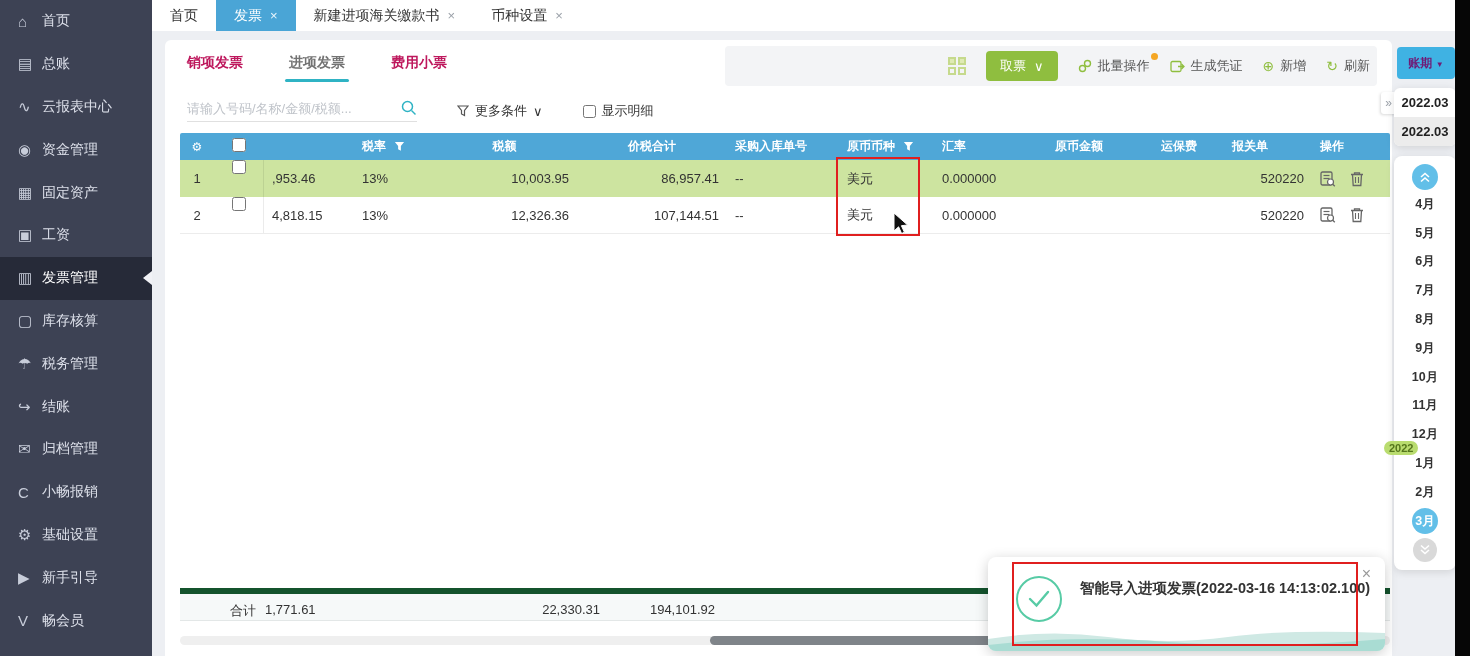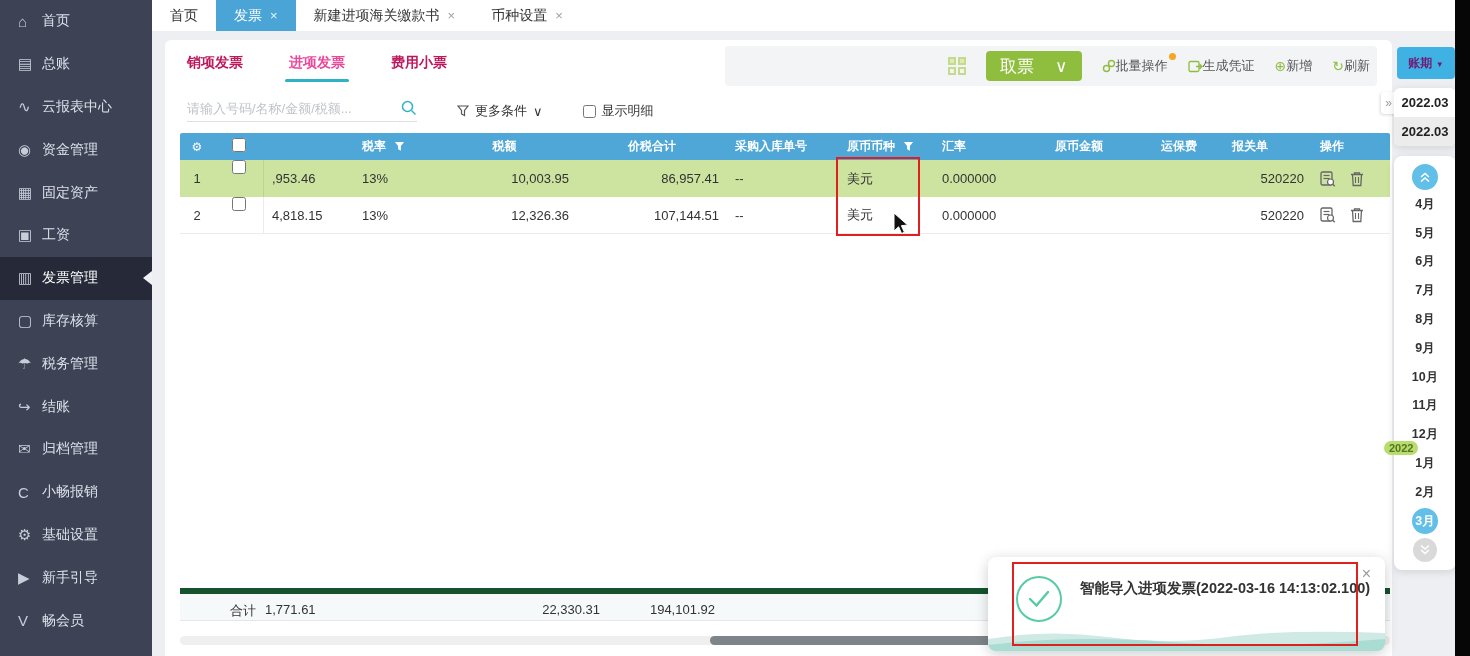--- a/index.html
+++ b/index.html
@@ -20,29 +20,29 @@
   .tb-tab.active { background:#4aa5d6; color:#fff; }
   .tb-tab.active .x { color:#eaf6fd; }
   .win-close { position:absolute; right:20px; top:5px; font-size:17px; color:#444; cursor:pointer; }
 
   
   .card { position:absolute; left:165px; top:40px; width:1227px; height:616px; background:#fff; border-radius:6px 6px 0 0; z-index:2; }
   .band { position:absolute; left:560px; top:6px; width:652px; height:40px; background:#f3f4f6; border-radius:4px; }
 
   .inv-tabs { position:absolute; left:22px; top:14px; display:flex; gap:46px; }
   .inv-tab { font-size:14px; font-weight:700; color:#be185d; padding-bottom:10px; position:relative; cursor:pointer; }
-  .inv-tab.active { color:#ec4899; }
+  .inv-tab.active { color:#737373; }
   .inv-tab.active::after { content:""; position:absolute; left:-4px; right:-4px; bottom:0; height:3px; border-radius:2px; background:#2fb3c4; }
 
   .toolbar { position:absolute; right:22px; top:10px; display:flex; align-items:center; gap:20px; height:32px; }
   .qr-ico { display:grid; grid-template-columns:8px 8px; grid-gap:2px; }
   .qr-ico span { width:8px; height:8px; border:2px solid #c6da8d; }
   .qr-ico span:nth-child(1), .qr-ico span:nth-child(2) { background:#dfeab4; }
-  .btn-green { background:#8fbe3f; color:#fff; border:none; border-radius:4px; height:30px; padding:0 14px; font-size:17px; display:flex; align-items:center; gap:21px; cursor:pointer; font-family:inherit; }
-  .tool-link { display:flex; align-items:center; gap:0; font-size:13px; color:#555; cursor:pointer; position:relative; }
+  .btn-green { background:#8fbe3f; color:#fff; border:none; border-radius:4px; height:30px; padding:0 14px; font-size:13px; display:flex; align-items:center; gap:8px; cursor:pointer; font-family:inherit; }
+  .tool-link { display:flex; align-items:center; gap:6px; font-size:13px; color:#555; cursor:pointer; position:relative; }
   .tool-link .g { color:#8fbe3f; font-size:14px; }
   .dot { position:absolute; top:-4px; right:-8px; width:7px; height:7px; border-radius:50%; background:#f5a623; }
 
   .filter-row { position:absolute; left:22px; top:60px; display:flex; align-items:center; gap:40px; }
   .search-box { width:230px; border-bottom:1px solid #e0e0e0; display:flex; padding-bottom:5px; }
   .search-box input { border:none; outline:none; flex:1; font-size:13px; color:#333; font-family:inherit; background:transparent; }
   .search-box input::placeholder { color:#bfc3c9; }
   .more-cond { display:flex; align-items:center; gap:6px; font-size:13px; color:#333; cursor:pointer; }
   .chk-line { display:flex; align-items:center; gap:6px; font-size:13px; color:#333; }
 

